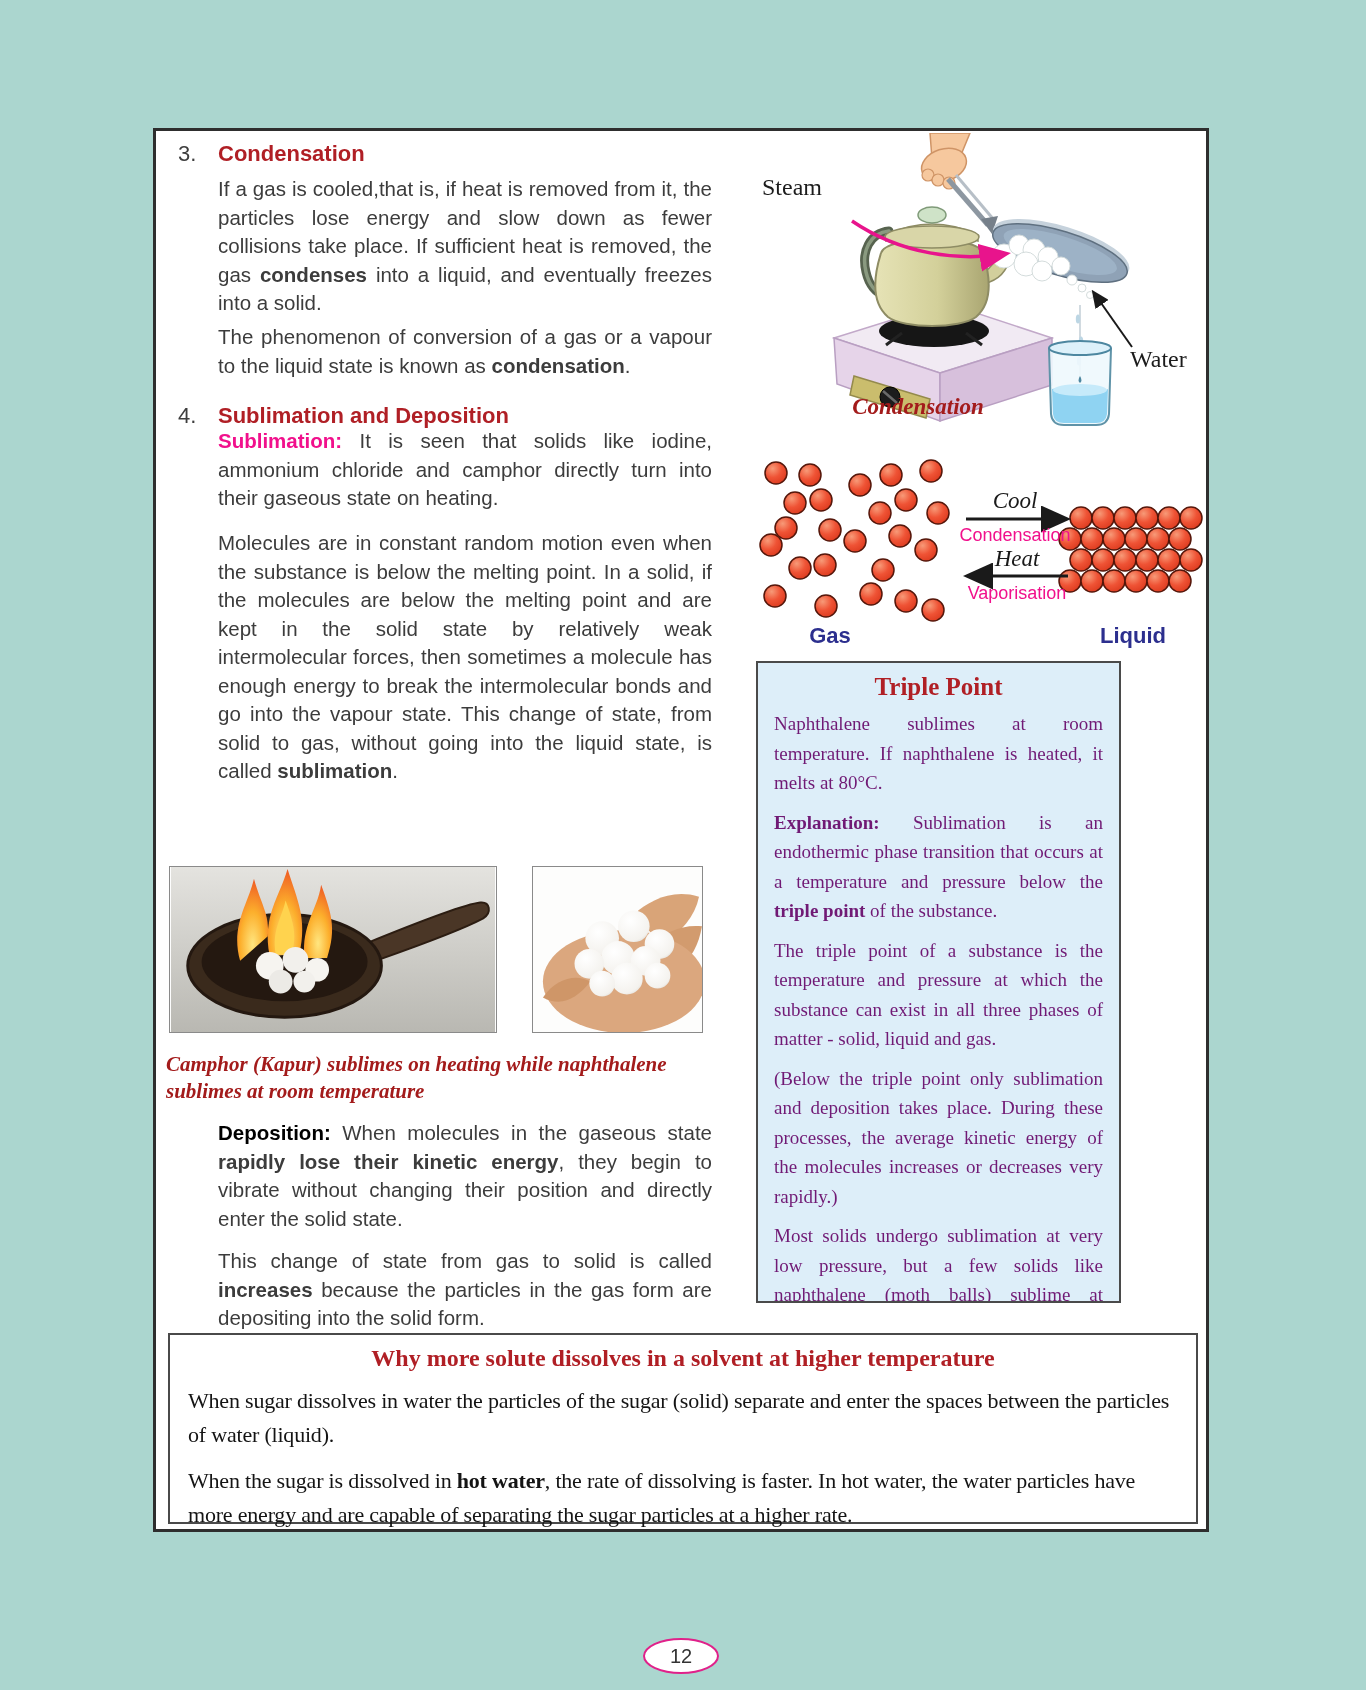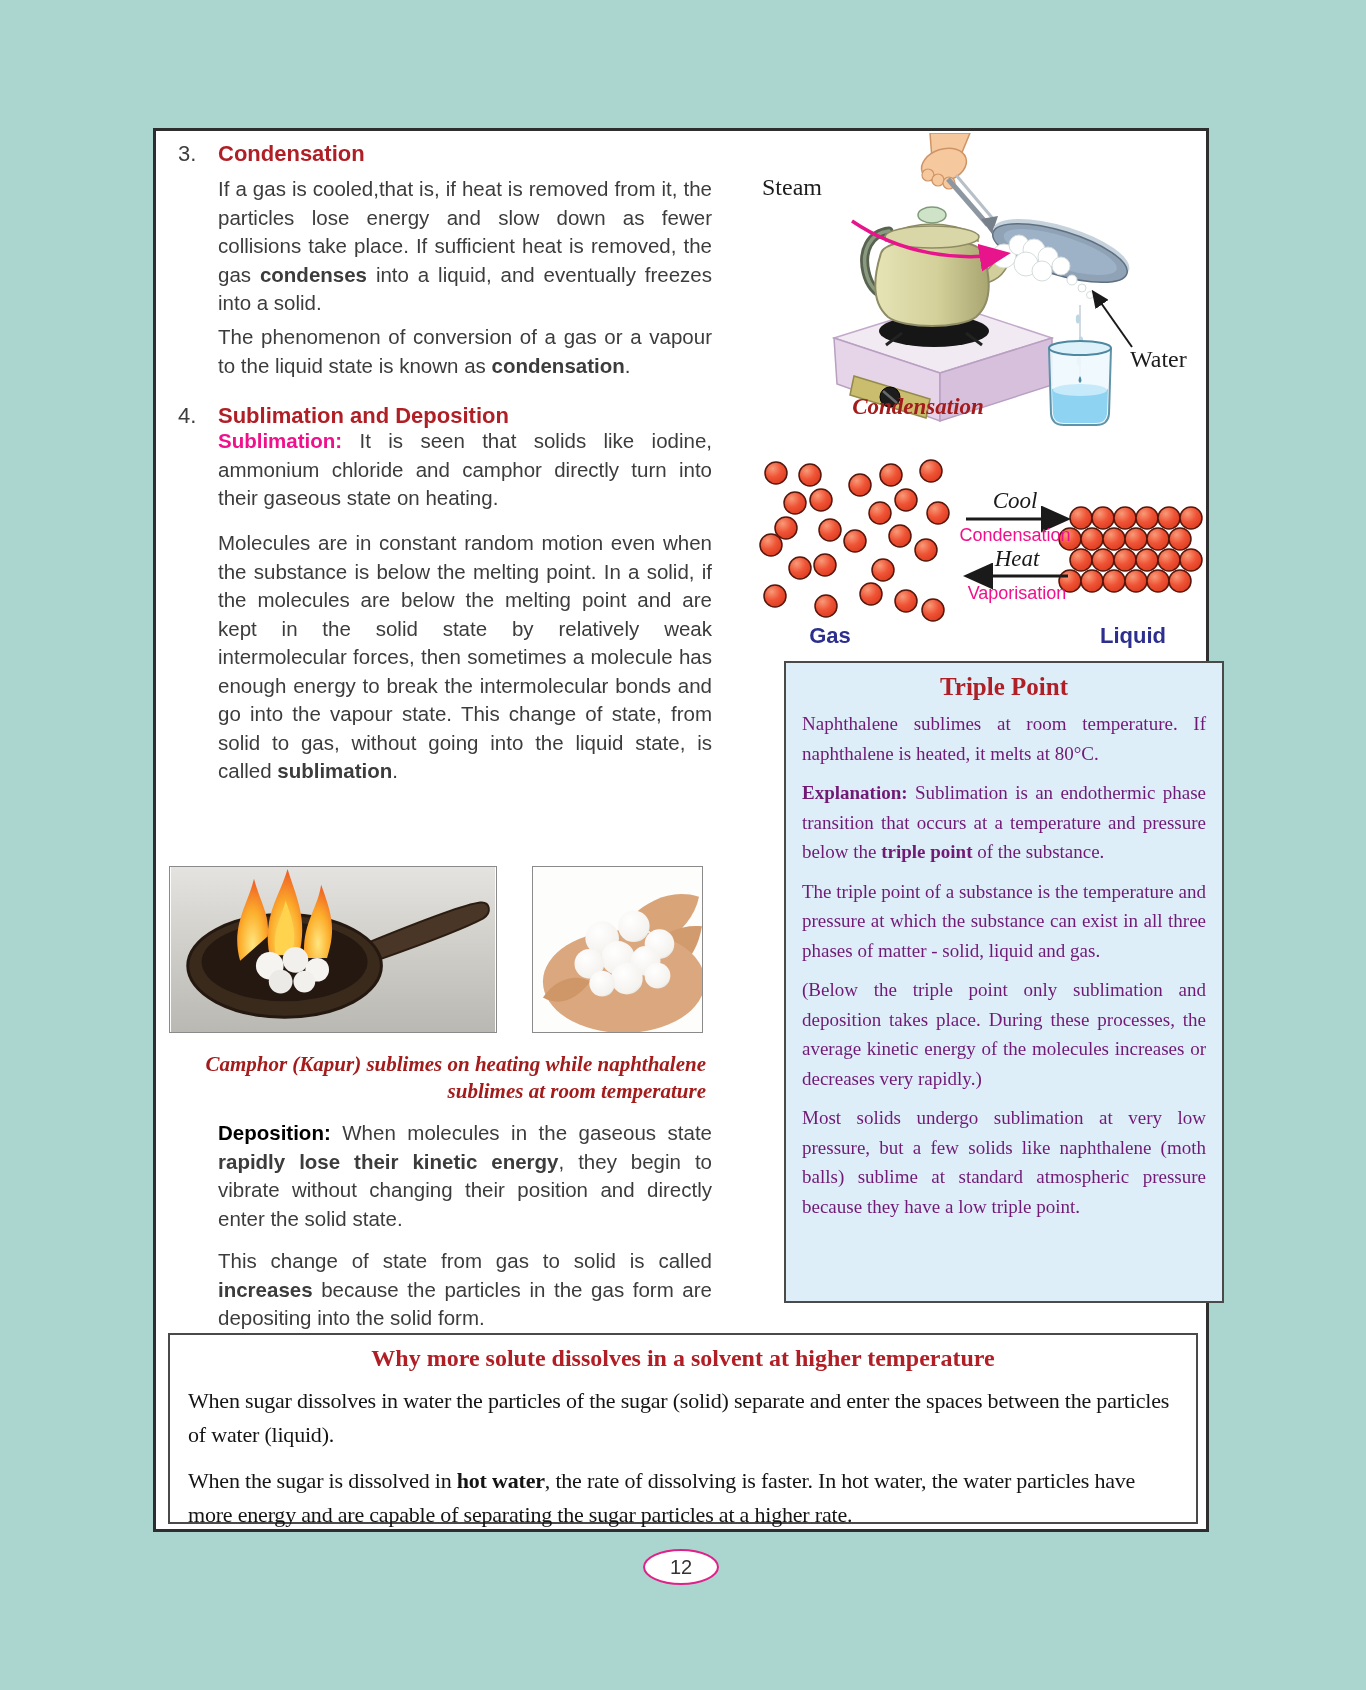--- a/index.html
+++ b/index.html
@@ -8,35 +8,35 @@
   .sheet{position:absolute;left:153px;top:128px;width:1056px;height:1404px;background:#ffffff;
          border:3px solid #2e2e2e;box-sizing:border-box;}
   .abs{position:absolute;}
   
   .secnum{font-size:22px;color:#3e3e3e;font-weight:400;}
   .sechead{font-size:22px;font-weight:700;color:#b01f25;}
   .body-p{font-size:20.5px;line-height:28.5px;color:#3c3c3c;text-align:justify;width:494px;}
   .b{font-weight:700;}
   .photo{border:1px solid #8a8a8a;box-sizing:border-box;}
   .img-caption{font-family:"Liberation Serif",serif;font-style:italic;font-weight:700;
-               font-size:21px;line-height:27px;color:#a31b1b;text-align:right;}
+               font-size:21px;line-height:27px;color:#a31b1b;text-align:left;}
   
   .kettle-caption{font-family:"Liberation Serif",serif;font-style:italic;font-weight:700;
                   font-size:23px;color:#a31b1b;text-align:center;}
   .triple-box{background:#ddeef9;border:2px solid #4a4a4a;box-sizing:border-box;
               padding:8px 16px 6px 16px;font-family:"Liberation Serif",serif;}
   .triple-title{font-size:25px;font-weight:700;color:#b01f25;text-align:center;margin:2px 0 8px 0;}
   .triple-p{font-size:19px;line-height:29.5px;color:#701a75;text-align:justify;margin:0 0 10px 0;}
   
   .solute-box{background:#ffffff;border:2px solid #4a4a4a;box-sizing:border-box;
               padding:8px 18px;font-family:"Liberation Serif",serif;}
   .solute-title{font-size:24px;font-weight:700;color:#b01f25;text-align:center;margin:2px 0 10px 0;}
   .solute-p{font-size:22px;line-height:34px;color:#141414;letter-spacing:-0.2px;margin:12px 0 12px 0;}
   
-  .pagenum{position:absolute;left:643px;top:1549px;width:76px;height:36px;background:#ffffff;
+  .pagenum{position:absolute;left:643px;top:1638px;width:76px;height:36px;background:#ffffff;
            border:2px solid #e0218a;border-radius:50%;display:flex;align-items:center;
            justify-content:center;font-size:20px;color:#333;box-sizing:border-box;}
   svg text{font-family:"Liberation Serif",serif;}
   .svg-sans{font-family:"Liberation Sans",sans-serif;}
 </style>
 </head>
 <body>
 
 <div class="page">
   <div class="sheet">
@@ -275,21 +275,21 @@
       <text x="262" y="113" font-size="18" fill="#f1108c" text-anchor="middle" class="svg-sans">Condensation</text>
 
       <line x1="315" y1="148" x2="216" y2="148" stroke="#1a1a1a" stroke-width="3" marker-end="url(#arrB2)"></line>
       <text x="264" y="138" font-size="23" font-style="italic" fill="#1a1a1a" text-anchor="middle">Heat</text>
       <text x="264" y="171" font-size="18" fill="#f1108c" text-anchor="middle" class="svg-sans">Vaporisation</text>
 
       <text x="77" y="215" font-size="22" font-weight="bold" fill="#2c2f8e" text-anchor="middle" class="svg-sans">Gas</text>
       <text x="380" y="215" font-size="22" font-weight="bold" fill="#2c2f8e" text-anchor="middle" class="svg-sans">Liquid</text>
     </svg>
 
-    <div class="abs triple-box" style="left:628px;top:530px;width:440px;height:642px;overflow:hidden;">
+    <div class="abs triple-box" style="left:600px;top:530px;width:365px;height:642px;overflow:hidden;">
       <div class="triple-title">Triple Point</div>
       <p class="triple-p">Naphthalene sublimes at room temperature. If naphthalene is heated, it melts at 80°C.</p>
       <p class="triple-p"><span class="b">Explanation:</span><span> Sublimation is an endothermic phase transition that occurs at a temperature and pressure below the </span><span class="b">triple point</span><span> of the substance.</span></p>
       <p class="triple-p">The triple point of a substance is the temperature and pressure at which the substance can exist in all three phases of matter - solid, liquid and gas.</p>
       <p class="triple-p">(Below the triple point only sublimation and deposition takes place. During these processes, the average kinetic energy of the molecules increases or decreases very rapidly.)</p>
       <p class="triple-p">Most solids undergo sublimation at very low pressure, but a few solids like naphthalene (moth balls) sublime at standard atmospheric pressure because they have a low triple point.</p>
     </div>
 
     <div class="abs solute-box" style="left:12px;top:1202px;width:1030px;height:191px;">
       <div class="solute-title">Why more solute dissolves in a solvent at higher temperature</div>

